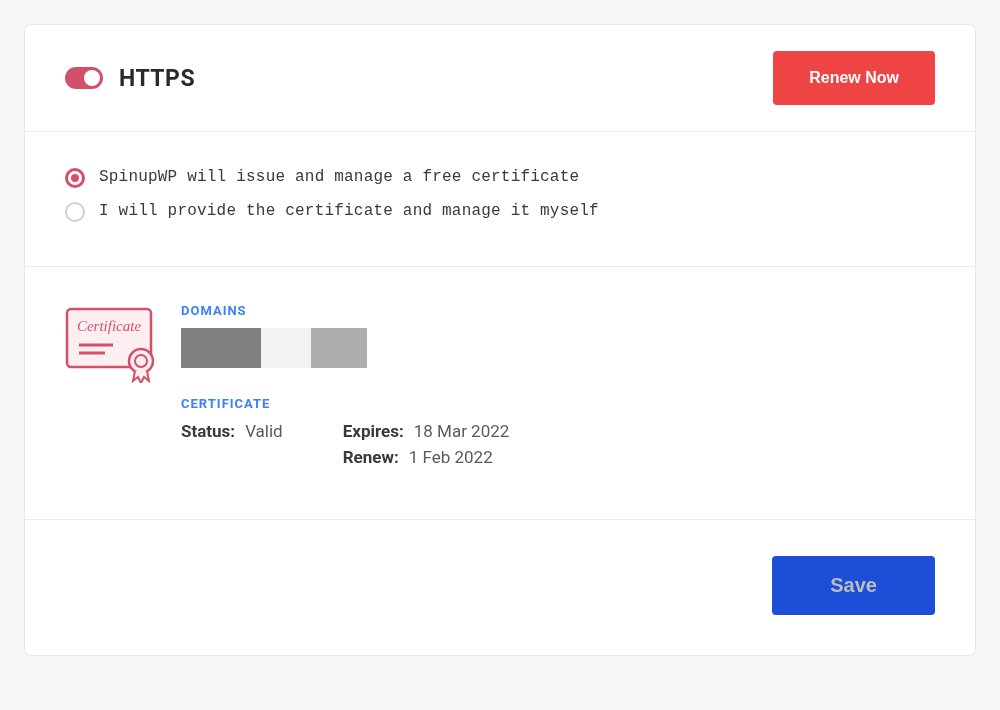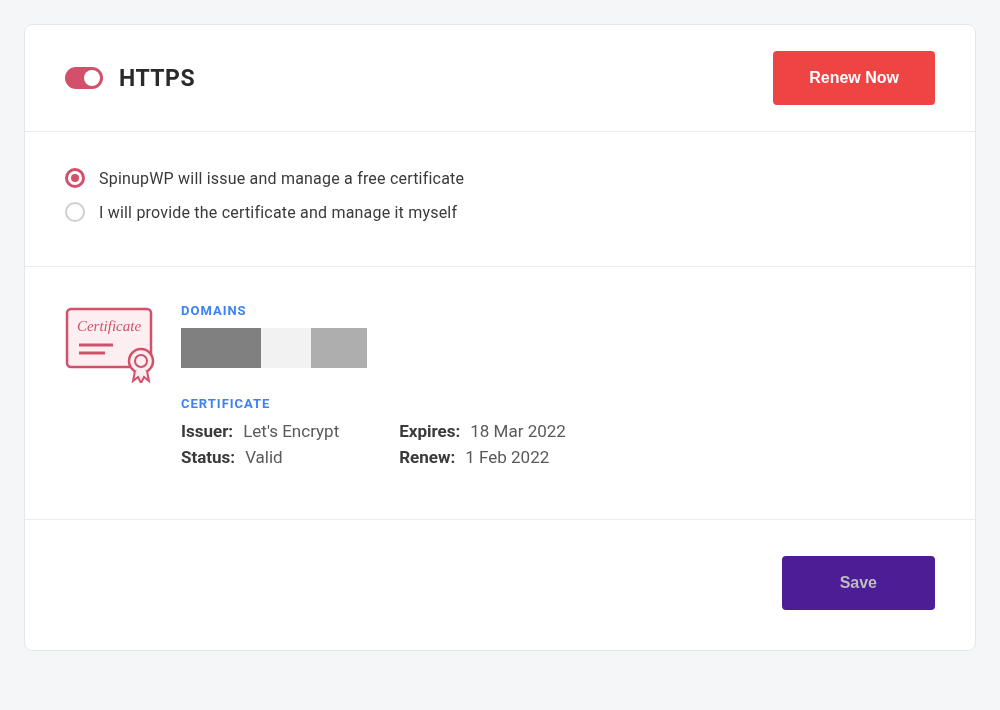--- a/index.html
+++ b/index.html
@@ -65,24 +65,24 @@
       font-weight: 700;
       border-radius: 4px;
       cursor: pointer;
     }
     .radio-section {
       padding: 36px 40px 36px 40px;
       border-bottom: 1px solid #ececec;
     }
     .radio-row {
       display: flex;
-      align-items: center;
       gap: 14px;
       margin-bottom: 14px;
       cursor: pointer;
+      font-family: Liberation Mono, monospace;
     }
     .radio-row:last-child {
       margin-bottom: 8px;
     }
     .radio-outer {
       width: 20px;
       height: 20px;
       border-radius: 50%;
       display: flex;
       align-items: center;
@@ -159,25 +159,25 @@
     }
     .cert-val {
       color: #5a5a5a;
     }
     .footer {
       padding: 36px 40px 40px 40px;
       display: flex;
       justify-content: flex-end;
     }
     .btn-save {
-      background: #4c1d95;
+      background: #1d4ed8;
       color: #bdbdbd;
       border: none;
       padding: 18px 58px;
-      font-size: 16px;
+      font-size: 20px;
       font-weight: 700;
       border-radius: 4px;
       cursor: not-allowed;
     }
   </style>
 </head>
 <body>
 
 <div class="card">
 
@@ -219,24 +219,20 @@
     <div class="details-content">
       <div class="section-label">DOMAINS</div>
       <div class="domain-blocks">
         <div class="domain-block block1"></div>
         <div class="domain-block block2"></div>
         <div class="domain-block block3"></div>
       </div>
       <div class="section-label">CERTIFICATE</div>
       <div class="cert-grid">
         <div class="cert-col">
-          <div class="cert-row">
-            <span class="cert-key">Issuer:</span>
-            <span class="cert-val">Let's Encrypt</span>
-          </div>
           <div class="cert-row">
             <span class="cert-key">Status:</span>
             <span class="cert-val">Valid</span>
           </div>
         </div>
         <div class="cert-col">
           <div class="cert-row">
             <span class="cert-key">Expires:</span>
             <span class="cert-val">18 Mar 2022</span>
           </div>

